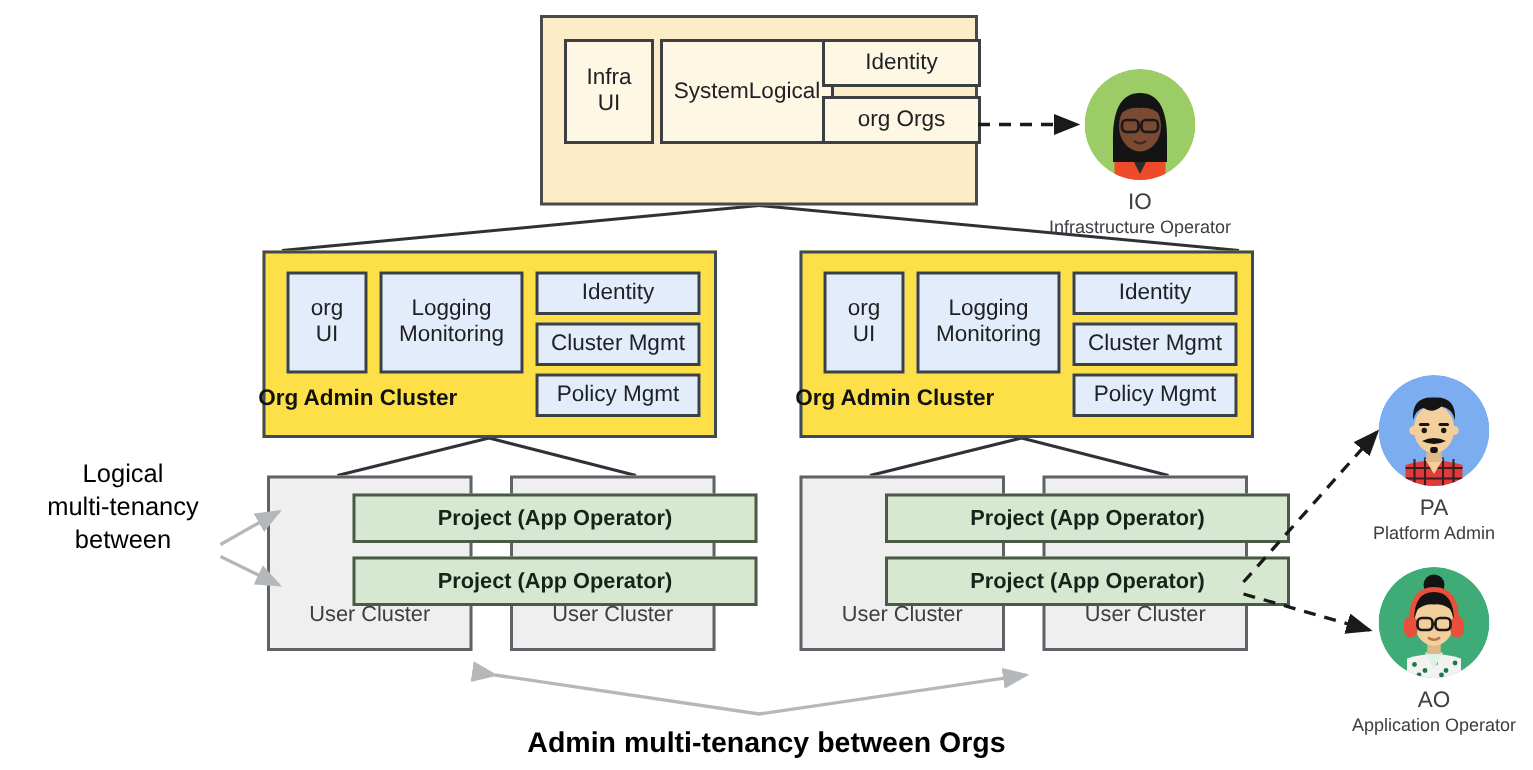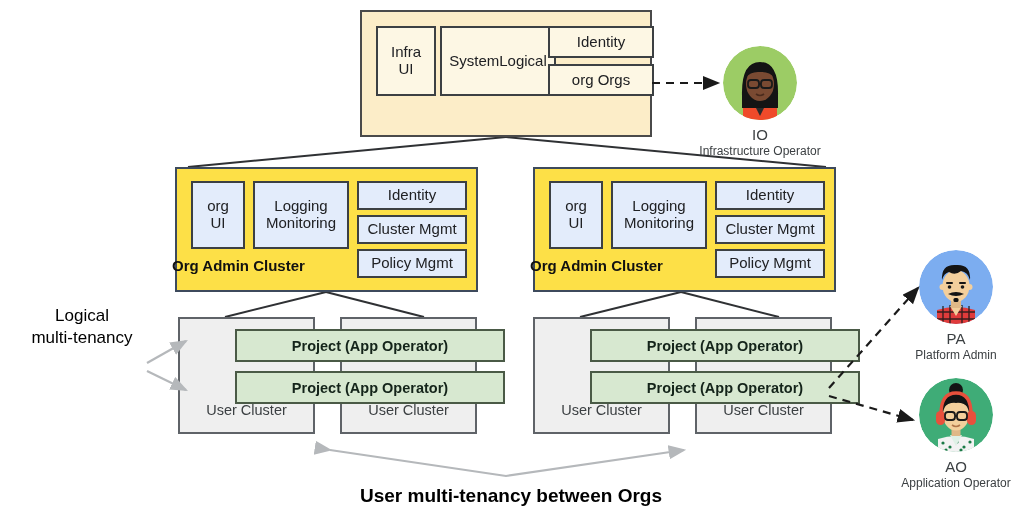--- a/index.html
+++ b/index.html
@@ -213,23 +213,24 @@
 
     <line x1="147" y1="363" x2="186" y2="341" stroke="#b5b8bb" stroke-width="2.2" marker-end="url(#gryArrow)"></line>
     <line x1="147" y1="371" x2="186" y2="390" stroke="#b5b8bb" stroke-width="2.2" marker-end="url(#gryArrow)"></line>
 
     <polyline points="330,450 506,476 684,450" fill="none" stroke="#b5b8bb" stroke-width="2.2" marker-start="url(#gryArrow)" marker-end="url(#gryArrow)"></polyline>
   </svg>
 
   <div class="side-note" style="left:18px; top:305px; width:128px;">
     <div>Logical</div>
     <div>multi-tenancy</div>
-  </div>
-
-  <div class="bottom-note" style="left:0; top:485px;">User multi-tenancy between Orgs</div>
+    <div>between</div>
+  </div>
+
+  <div class="bottom-note" style="left:0; top:485px;">Admin multi-tenancy between Orgs</div>
 
   <div class="avatar-wrap" style="left:690px; top:46px; width:140px;">
     <div class="avatar-circle">
       <svg width="74" height="74" viewBox="0 0 74 74">
         <circle cx="37" cy="37" r="37" fill="#9ccc65"></circle>
 
         <path d="M20,74 L20,62 Q37,56 54,62 L54,74 Z" fill="#ef4a2a"></path>
         <path d="M31,58 L37,70 L43,58 Z" fill="#2b2b2b"></path>
 
         <path d="M19,50 Q18,16 37,16 Q56,16 55,50 L55,62 L19,62 Z" fill="#141414"></path>

